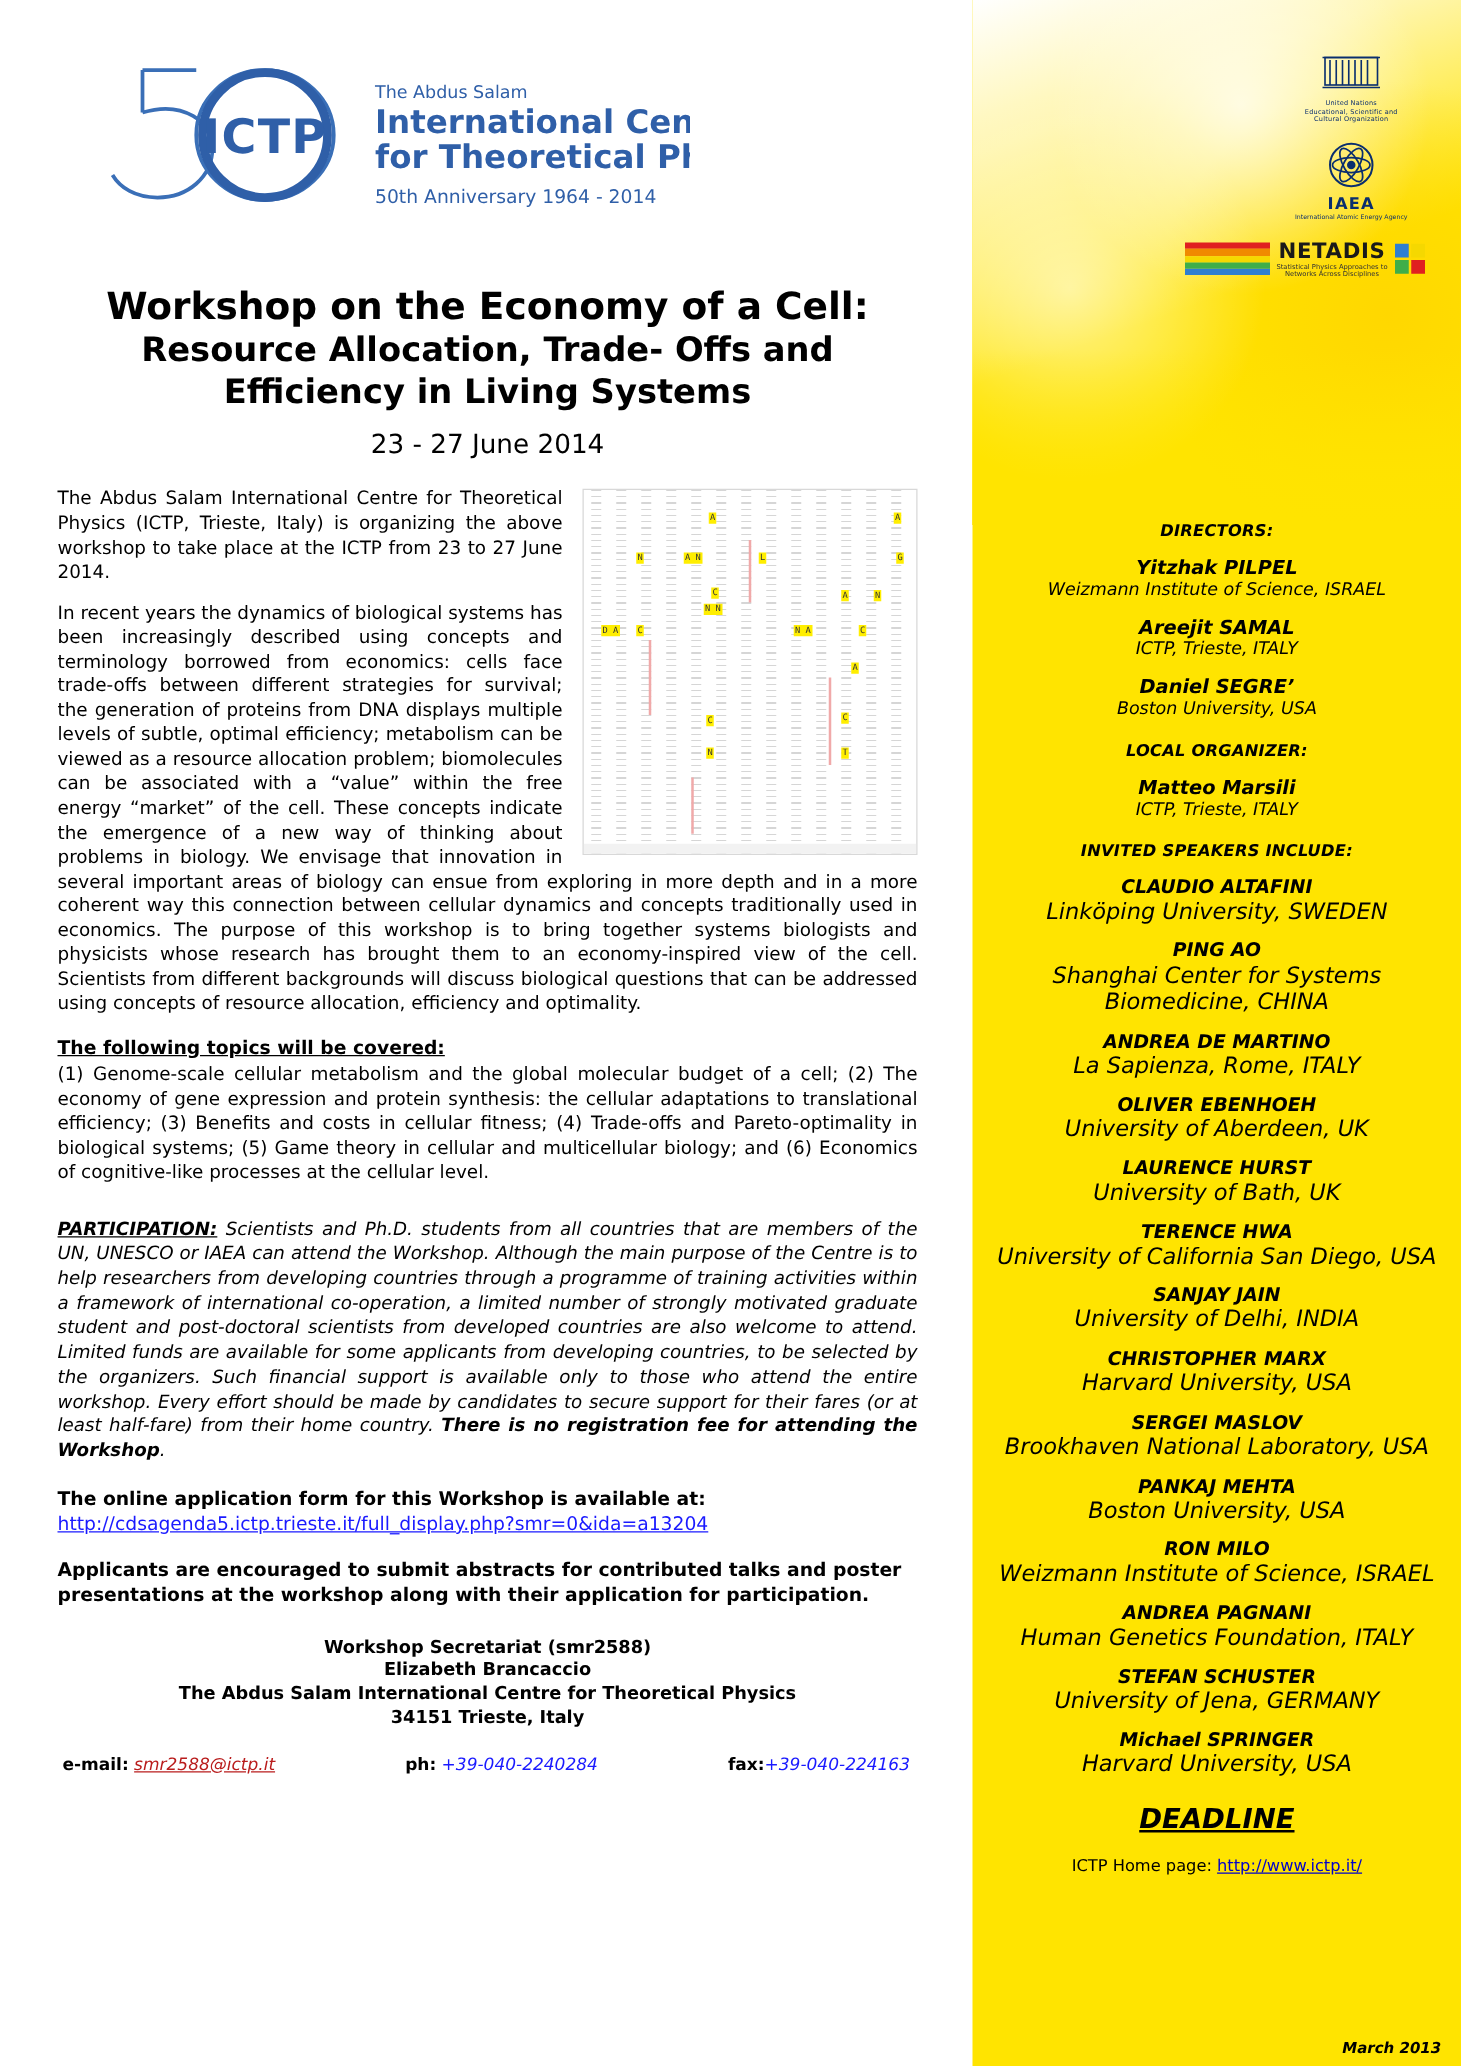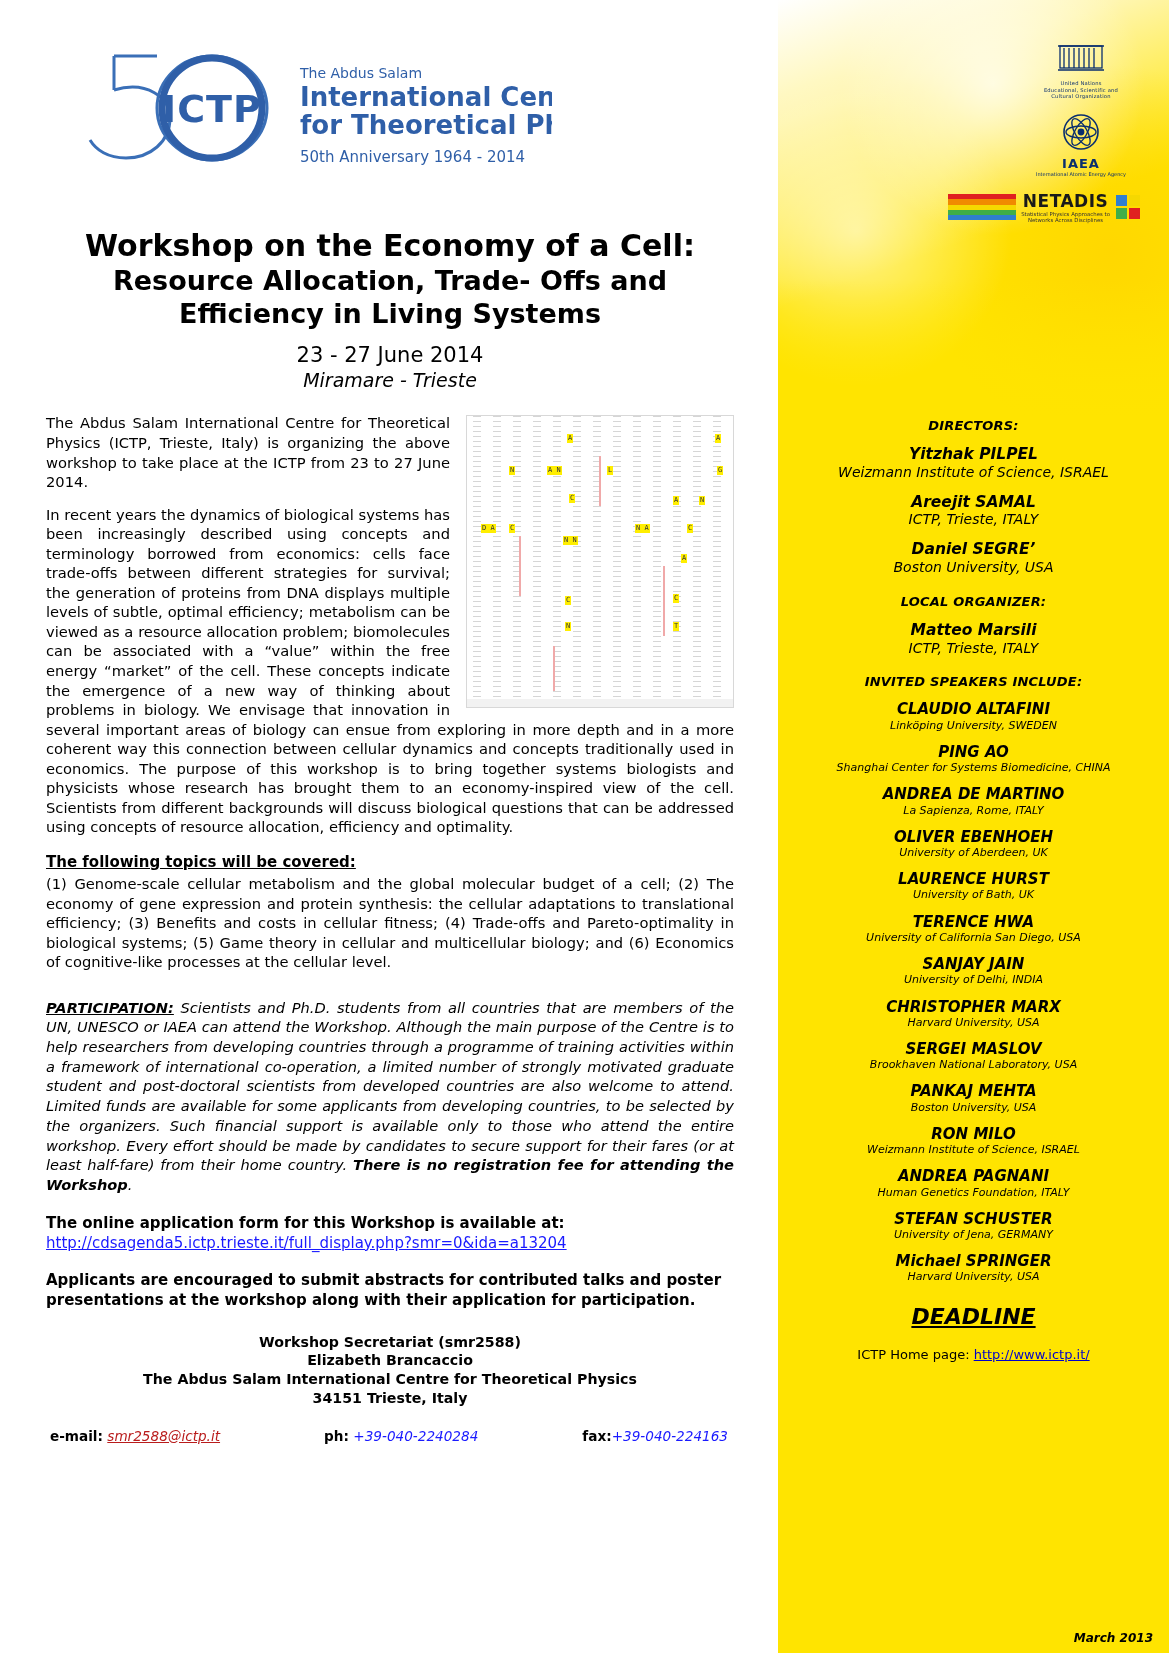--- a/index.html
+++ b/index.html
@@ -64,21 +64,21 @@
   }
   .speaker { margin-top: 12px; }
   .speaker .name {
     font-weight: bold;
     font-style: italic;
     font-size: 15px;
     line-height: 1.15;
   }
   .speaker .aff {
     font-style: italic;
-    font-size: 11px;
+    font-size: 18px;
     line-height: 1.2;
   }
   .deadline-title {
     font-weight: bold;
     font-style: italic;
     text-decoration: underline;
     font-size: 22px;
     margin-top: 20px;
     text-align: center;
   }
@@ -414,21 +414,20 @@
 
 <div id="main">
 
   <div id="title-block">
     <h1>
       <span>Workshop on the Economy of a Cell:</span>
       <span class="l2">Resource Allocation, Trade- Offs and</span>
       <span class="l2">Efficiency in Living Systems</span>
     </h1>
     <div class="dates">23 - 27 June 2014</div>
-    <div class="place">Miramare - Trieste</div>
   </div>
 
   <div id="body-text">
     <div id="figure">
       <div class="fig-trace" style="left:6px"></div>
       <div class="fig-trace" style="left:26px"></div>
       <div class="fig-trace" style="left:46px"></div>
       <div class="fig-trace" style="left:66px"></div>
       <div class="fig-trace" style="left:86px"></div>
       <div class="fig-trace" style="left:106px"></div>
@@ -447,21 +446,21 @@
       <div class="fig-hl" style="left:248px; top:18px;">A</div>
       <div class="fig-hl" style="left:42px; top:50px;">N</div>
       <div class="fig-hl" style="left:80px; top:50px;">A N</div>
       <div class="fig-hl" style="left:140px; top:50px;">L</div>
       <div class="fig-hl" style="left:250px; top:50px;">G</div>
       <div class="fig-hl" style="left:102px; top:78px;">C</div>
       <div class="fig-hl" style="left:206px; top:80px;">A</div>
       <div class="fig-hl" style="left:232px; top:80px;">N</div>
       <div class="fig-hl" style="left:2px; top:108px;margin-left:12px;">D A</div>
       <div class="fig-hl" style="left:42px; top:108px;">C</div>
-      <div class="fig-hl" style="left:96px; top:120px;">N N</div>
+      <div class="fig-hl" style="left:96px; top:91px;">N N</div>
       <div class="fig-hl" style="left:168px; top:108px;">N A</div>
       <div class="fig-hl" style="left:220px; top:108px;">C</div>
       <div class="fig-hl" style="left:214px; top:138px;">A</div>
       <div class="fig-hl" style="left:98px; top:180px;">C</div>
       <div class="fig-hl" style="left:206px; top:178px;">C</div>
       <div class="fig-hl" style="left:98px; top:206px;">N</div>
       <div class="fig-hl" style="left:206px; top:206px;">T</div>
       <div style="position:absolute;left:0;right:0;bottom:0;height:8px;background:#f2f2f2"></div>
     </div>
     <p>The Abdus Salam International Centre for Theoretical Physics (ICTP, Trieste, Italy) is organizing the above workshop to take place at the ICTP from 23 to 27 June 2014.</p>

